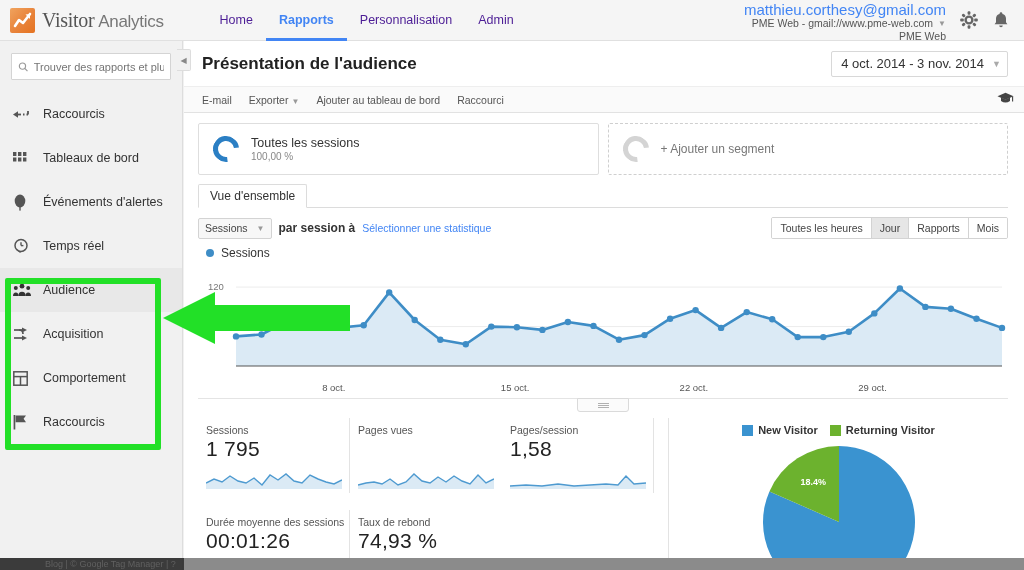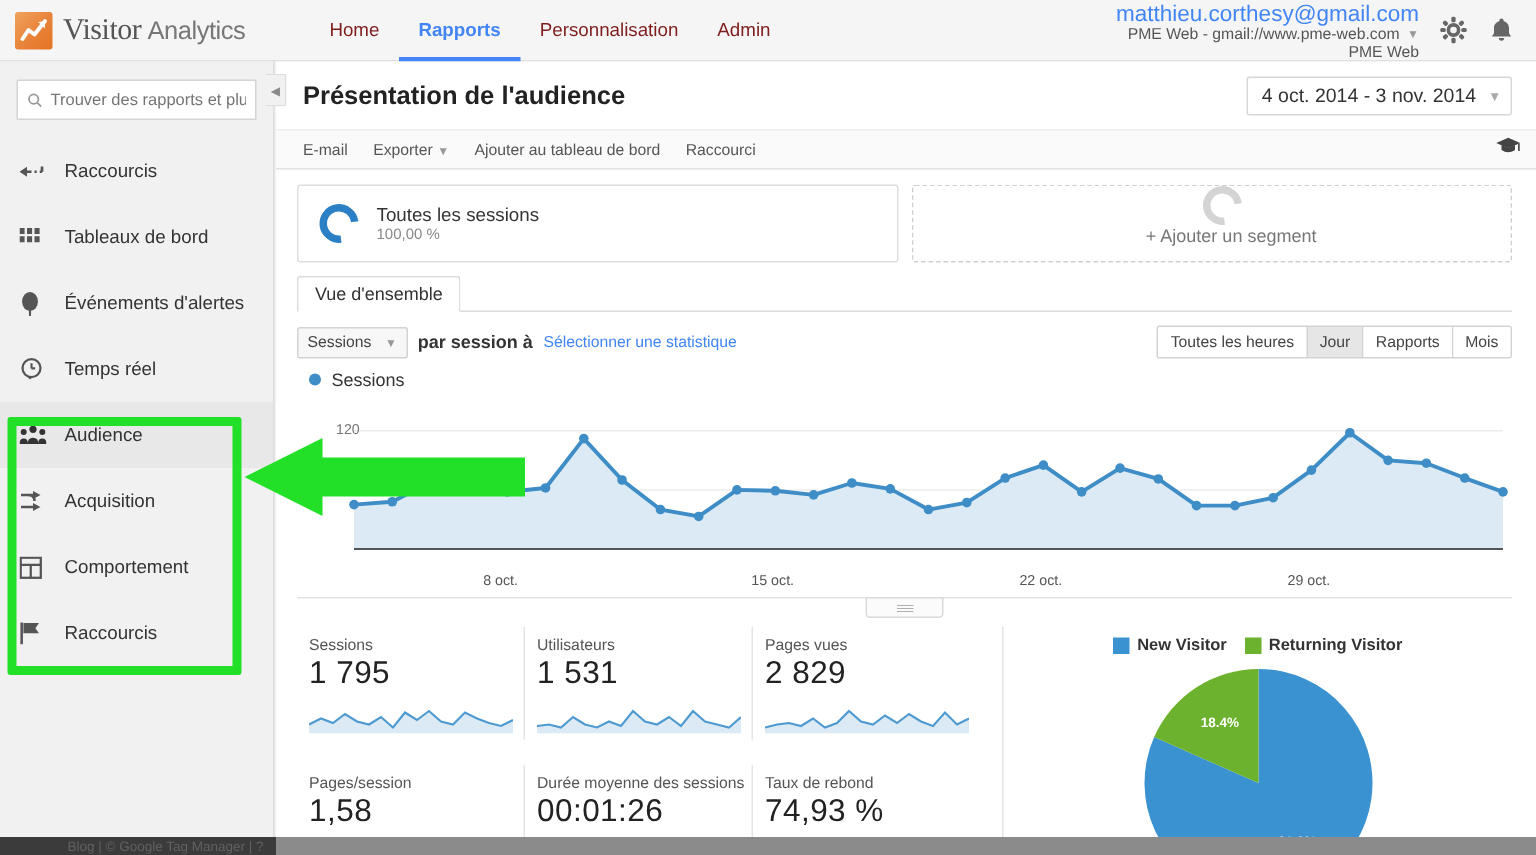--- a/index.html
+++ b/index.html
@@ -21,21 +21,21 @@
     width:25px; height:25px; border-radius:2px;
     background: linear-gradient(135deg,#f0a35e 0%, #e8833a 55%, #e57321 100%);
     position:relative; overflow:hidden; flex:none;
   }
   .ga-mark svg { position:absolute; left:2px; top:2px; }
   .ga-word { margin-left:7px; font-family:"Liberation Serif", serif; font-size:20px; color:#555; letter-spacing:-.3px; }
   .ga-word .an { font-family:"Liberation Sans", sans-serif; font-size:17px; color:#777; margin-left:4px; }
 
   .topnav { display:flex; align-items:flex-end; height:41px; margin-left:43px; }
   .topnav a {
-    font-size:12.5px; color:#7f1d1d; text-decoration:none;
+    font-size:12.5px; color:#4c1d95; text-decoration:none;
     padding:0 13px; height:41px; line-height:41px; white-space:nowrap;
   }
   .topnav a.active { color:#4285f4; font-weight:bold; box-shadow: inset 0 -3px 0 #4285f4; }
 
   .account { position:absolute; right:78px; top:4px; text-align:right; line-height:12.5px; }
   .account .em { font-size:15px; color:#4285f4; font-weight:normal; }
   .account .ln { font-size:10.5px; color:#555; }
   .account .caret { display:inline-block; margin-left:5px; color:#999; font-size:8px; vertical-align:1px;}
   .ic-btn { position:absolute; top:9px; width:22px; height:22px; cursor:pointer; }
   .ic-gear { right:44px; } .ic-bell { right:12px; }
@@ -93,21 +93,21 @@
   }
   .toolbar .drop-caret { color:#999; font-size:8px; margin-left:3px; }
   .toolbar .spacer { flex:1; }
 
   
   .segments { display:flex; gap:9px; padding:10px 16px 0 14px; }
   .seg {
     flex:1; height:52px; border:1px solid #dedede; border-radius:2px;
     display:flex; align-items:center; padding-left:14px; background:#fff; cursor:pointer;
   }
-  .seg.add { border:1px dashed #cfcfcf;flex-direction:column; }
+  .seg.add { border:1px dashed #cfcfcf; }
   .ring { width:26px; height:26px; border-radius:50%; border:5px solid #2b7fc4;
           flex:none; border-right-color:transparent; transform:rotate(38deg); }
   .ring.grey { border-color:#d4d4d4; border-right-color:transparent; }
   .seg .txt { margin-left:12px; }
   .seg .t1 { font-size:12.5px; color:#333; }
   .seg .t2 { font-size:10px; color:#888; margin-top:1px; }
   .seg .addlabel { margin-left:12px; font-size:12px; color:#777; }
 
   
   .tabbar { margin:9px 16px 0 14px; border-bottom:1px solid #dcdcdc; height:24px; display:flex; align-items:flex-end; }
@@ -459,21 +459,21 @@
           <circle cx="625.3" cy="75.1" r="3.2" fill="#3e8dc6"></circle>
           <circle cx="650.8" cy="69.8" r="3.2" fill="#3e8dc6"></circle>
           <circle cx="676.3" cy="51.4" r="3.2" fill="#3e8dc6"></circle>
           <circle cx="701.9" cy="26.5" r="3.2" fill="#3e8dc6"></circle>
           <circle cx="727.4" cy="44.9" r="3.2" fill="#3e8dc6"></circle>
           <circle cx="752.9" cy="46.8" r="3.2" fill="#3e8dc6"></circle>
           <circle cx="778.5" cy="56.7" r="3.2" fill="#3e8dc6"></circle>
           <circle cx="804.0" cy="65.9" r="3.2" fill="#3e8dc6"></circle>
           <line x1="38" y1="104" x2="804" y2="104" stroke="#555" stroke-width="1.2"></line>
         </svg>
-      <div class="axis-lab" id="ytop" style="left: 26px; top: 19.1429px;">120</div>
+      <div class="axis-lab" id="ytop" style="left: 10px; top: 19.1429px;">120</div>
       <div class="axis-lab" id="ymid" style="left: 18px; top: 58.5714px;">60</div>
       <div id="xlabels">
           <div class="xlab" style="left: 124.133px;">8 oct.</div>
           <div class="xlab" style="left: 302.867px;">15 oct.</div>
           <div class="xlab" style="left: 481.6px;">22 oct.</div>
           <div class="xlab" style="left: 660.333px;">29 oct.</div>
         </div>
     </div>
 
     <div class="chart-handle-row">
@@ -487,32 +487,23 @@
 
         <div class="metric">
           <div class="mlabel">Sessions</div>
           <div class="mvalue">1 795</div>
           <svg class="spark" width="136" height="24" viewBox="0 0 136 24">
             <path d="M0,18 L8,14 L16,17 L24,11 L32,16 L40,18 L48,13 L56,20 L64,10 L72,15 L80,9 L88,16 L96,18 L104,10 L112,14 L120,17 L128,19 L136,15 L136,24 L0,24Z" fill="#dbeaf5"></path>
             <polyline points="0,18 8,14 16,17 24,11 32,16 40,18 48,13 56,20 64,10 72,15 80,9 88,16 96,18 104,10 112,14 120,17 128,19 136,15" fill="none" stroke="#4e9ad0" stroke-width="1.4"></polyline>
           </svg>
         </div>
 
-        <div class="metric">
-          <div class="mlabel">Utilisateurs</div>
-          <div class="mvalue">1 531</div>
-          <svg class="spark" width="136" height="24" viewBox="0 0 136 24">
-            <path d="M0,19 L8,18 L16,20 L24,13 L32,18 L40,20 L48,16 L56,19 L64,9 L72,16 L80,18 L88,13 L96,19 L104,9 L112,16 L120,18 L128,20 L136,13 L136,24 L0,24Z" fill="#dbeaf5"></path>
-            <polyline points="0,19 8,18 16,20 24,13 32,18 40,20 48,16 56,19 64,9 72,16 80,18 88,13 96,19 104,9 112,16 120,18 128,20 136,13" fill="none" stroke="#4e9ad0" stroke-width="1.4"></polyline>
-          </svg>
-        </div>
 
         <div class="metric nb">
           <div class="mlabel">Pages vues</div>
-          <div class="mvalue">2 829</div>
           <svg class="spark" width="136" height="24" viewBox="0 0 136 24">
             <path d="M0,20 L8,18 L16,17 L24,19 L32,14 L40,20 L48,17 L56,9 L64,16 L72,18 L80,12 L88,17 L96,11 L104,16 L112,19 L120,10 L128,18 L136,14 L136,24 L0,24Z" fill="#dbeaf5"></path>
             <polyline points="0,20 8,18 16,17 24,19 32,14 40,20 48,17 56,9 64,16 72,18 80,12 88,17 96,11 104,16 112,19 120,10 128,18 136,14" fill="none" stroke="#4e9ad0" stroke-width="1.4"></polyline>
           </svg>
         </div>
 
         <div class="metric">
           <div class="mlabel">Pages/session</div>
           <div class="mvalue">1,58</div>
           <svg class="spark" width="136" height="24" viewBox="0 0 136 24">

